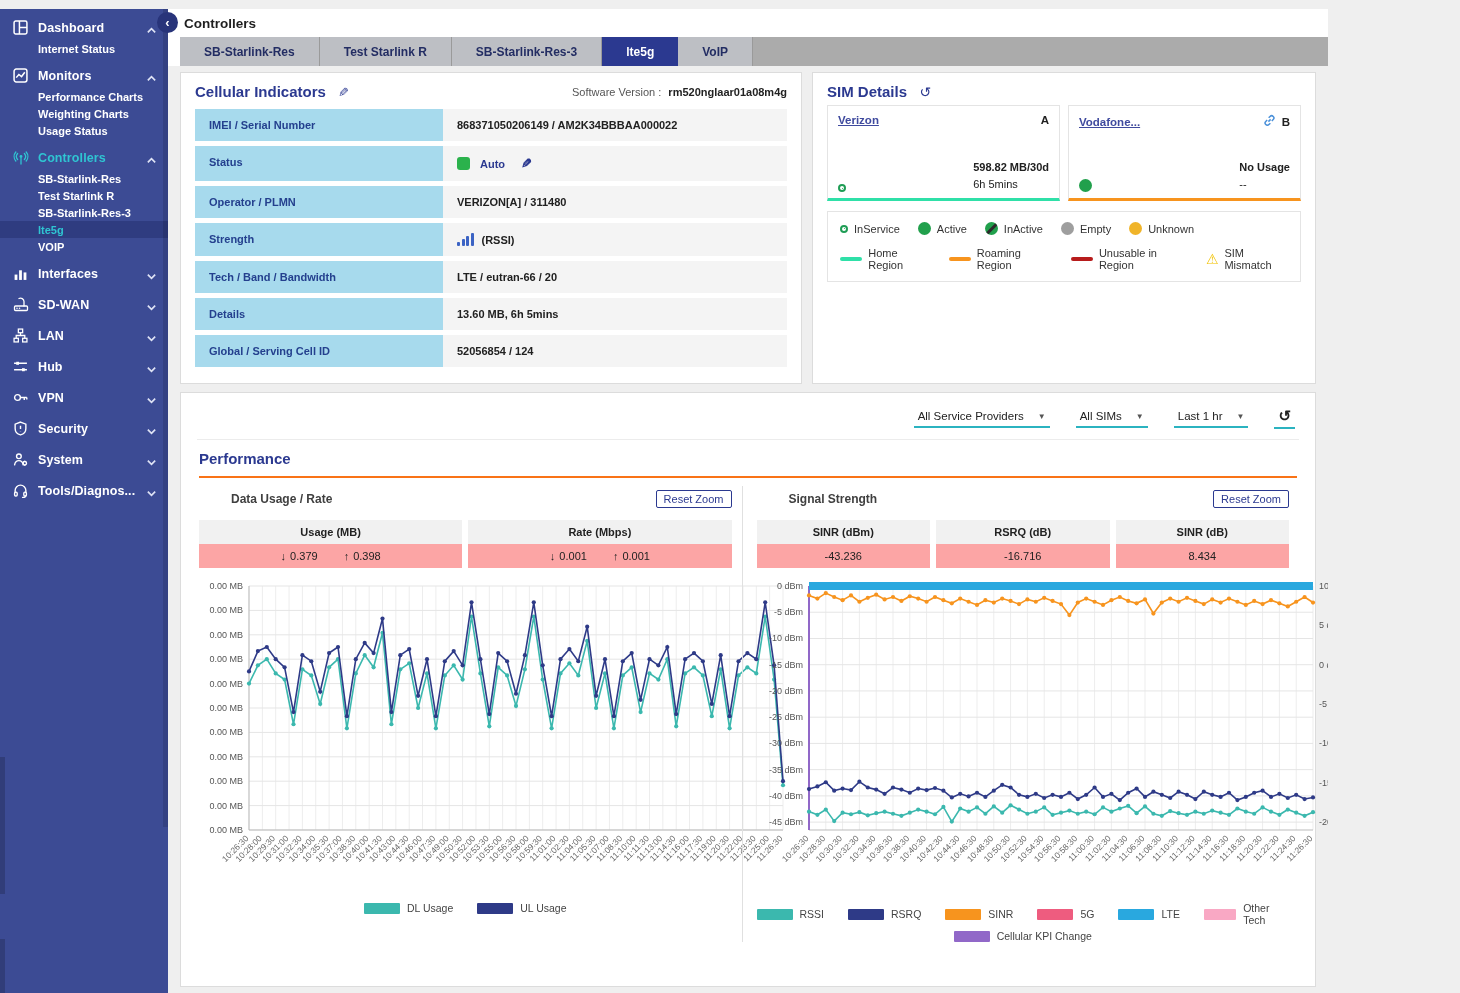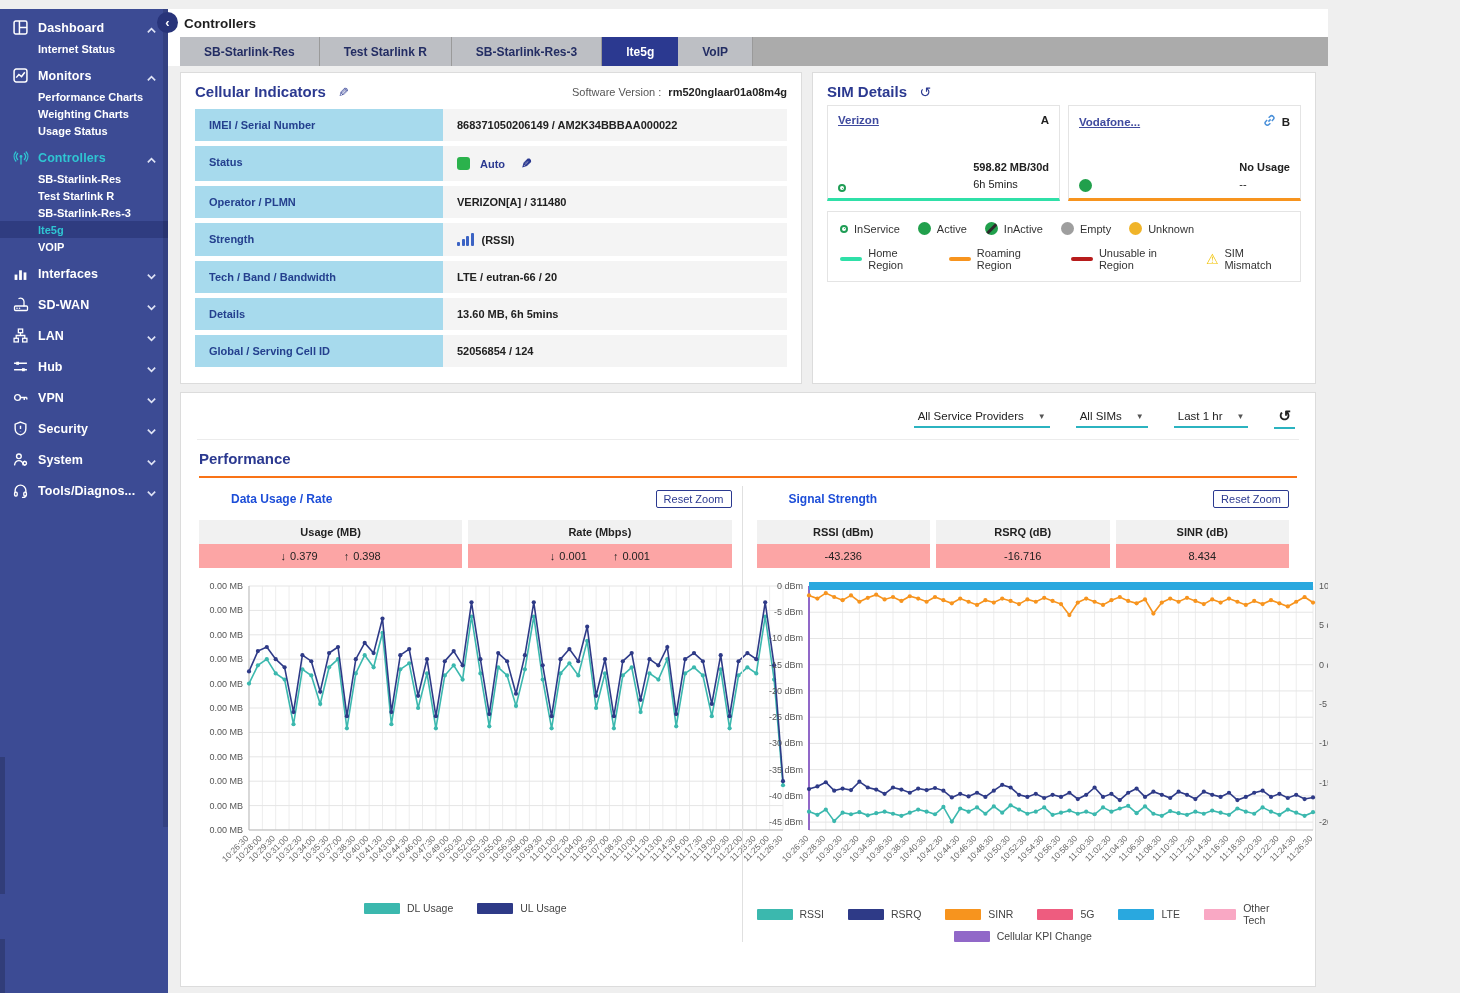--- a/index.html
+++ b/index.html
@@ -89,21 +89,21 @@
   .select { display:flex; flex-direction:column; cursor:pointer; }
   .select .sv { display:flex; align-items:center; gap:14px; font-size:11.5px; color:#222; padding:2px 4px 4px 4px; }
   .select .caret { font-size:8px; color:#555; }
   .select .ul { height:2px; background:#2BB3C0; }
   .refresh { color:#222; font-size:15px; font-weight:bold; cursor:pointer; padding:0 4px 2px 4px; border-bottom:2px solid #2BB3C0; }
   .perf-title { margin:10px 2px 0 2px; padding-bottom:8px; border-bottom:2px solid #f97316; }
   .charts-row { display:flex; margin-top:8px; }
   .chart-col { flex:1; padding:4px 10px 0 2px; min-width:0; }
   .chart-col.right { border-left:1px solid #E0E0E0; padding-left:14px; }
   .col-head { display:flex; justify-content:space-between; align-items:center; margin-bottom:12px; }
-  .col-title { font-size:12px; font-weight:bold; color:#1d4ed8;padding-left:32px; }
+  .col-title { font-size:12px; font-weight:bold; color:#404040;padding-left:32px; }
   .reset-btn { font-size:11px; color:#2B3990; border:1px solid #2B3990; background:#fff; padding:2px 7px; border-radius:2px; cursor:pointer; }
   .stats { display:flex; gap:6px; margin-bottom:10px; }
   .stat-g { flex:1; }
   .stat-h { background:#F1F1F1; text-align:center; font-size:11px; font-weight:bold; color:#222; padding:6px 0; }
   .stat-v { background:#fca5a5; text-align:center; font-size:11px; color:#222; padding:6px 0; display:flex; justify-content:center; gap:26px; }
   .stat-v .arr { font-weight:bold; margin-right:4px; }
   .legend-holder { margin-top:2px; }
   .leg-row { display:flex; justify-content:center; gap:24px; margin-top:4px; }
   .leg-item { display:inline-flex; align-items:center; gap:7px; font-size:10.5px; color:#444; }
   .sw { width:36px; height:11px; display:inline-block; border-radius:1px; }
@@ -767,21 +767,21 @@
               </div>
           </div>
 
           <div class="chart-col right">
             <div class="col-head">
               <span class="col-title">Signal Strength</span>
               <button class="reset-btn">Reset Zoom</button>
             </div>
             <div class="stats">
               <div class="stat-g">
-                <div class="stat-h">RSSI (dBm)</div>
+                <div class="stat-h">SINR (dBm)</div>
                 <div class="stat-v">
                     <span>-43.236</span>
                   </div>
               </div>
               <div class="stat-g">
                 <div class="stat-h">RSRQ (dB)</div>
                 <div class="stat-v">
                     <span>-16.716</span>
                   </div>
               </div>

